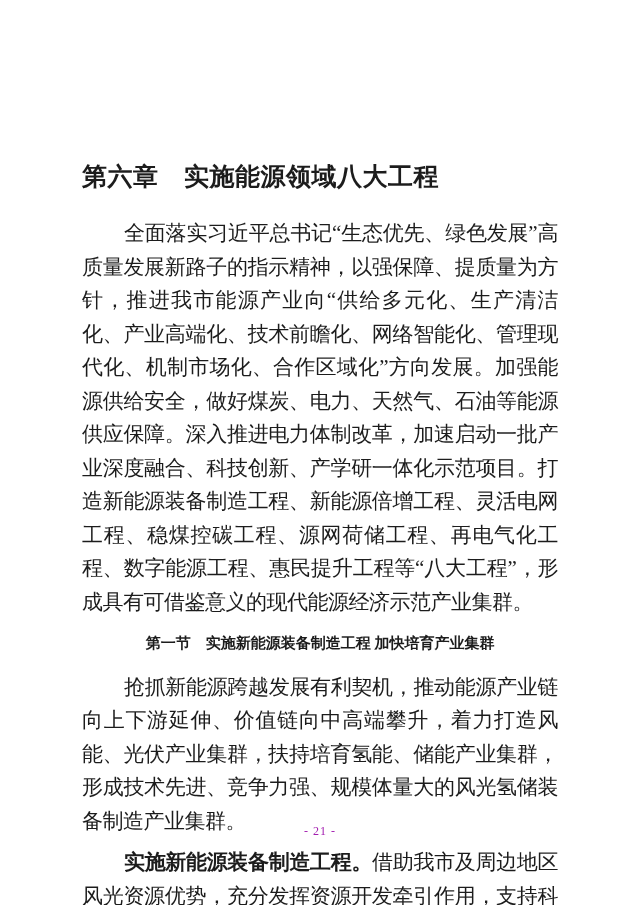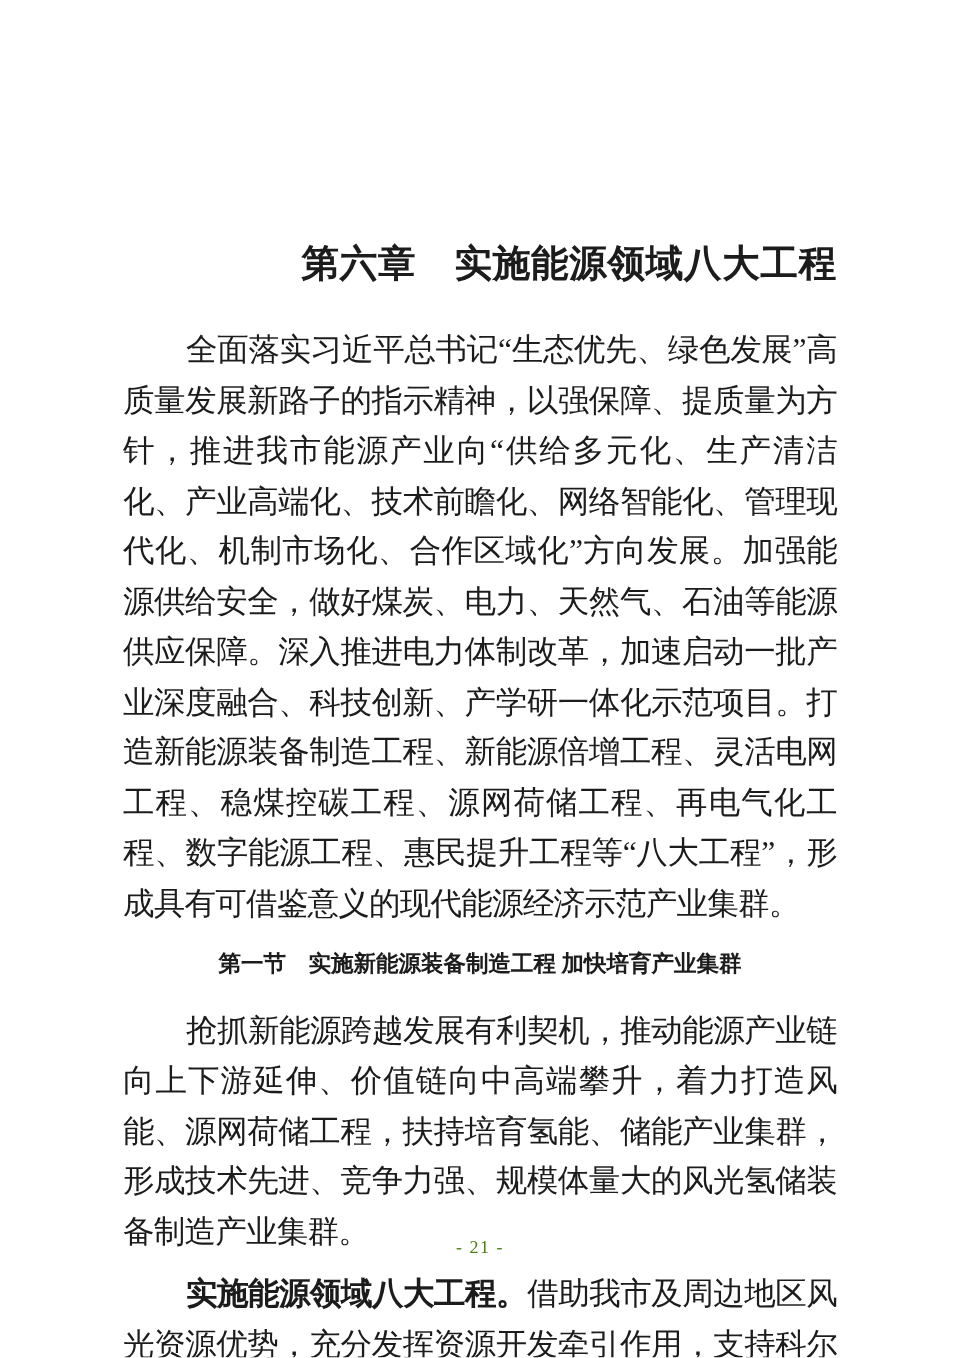--- a/index.html
+++ b/index.html
@@ -13,21 +13,21 @@
     font-family: "Liberation Serif", "DejaVu Serif", serif;
     box-sizing: border-box;
     padding: 163px 82px 0 82px;
     overflow: hidden;
   }
   .chapter-title {
     margin: 0 0 27px 0;
     font-size: 25px;
     line-height: 27px;
     font-weight: bold;
-    text-align: right;
+    text-align: left;
     letter-spacing: 0.5px;
     white-space: nowrap;
   }
   .body-para {
     margin: 0;
     font-size: 21px;
     line-height: 33.5px;
     letter-spacing: -0.5px;
     text-align: justify;
     text-justify: inter-ideograph;
@@ -44,33 +44,33 @@
   .para-3 { margin-top: 8px; }
   .bold-lead { font-weight: bold; }
   .page-number {
     position: absolute;
     top: 824px;
     left: 0;
     right: 0;
     text-align: center;
     font-size: 12px;
     letter-spacing: 1px;
-    color: #4d7c0f;
+    color: #a21caf;
   }
 </style>
 </head>
 <body>
 
 <div class="page">
 
   <h1 class="chapter-title">第六章　实施能源领域八大工程</h1>
 
   <p class="body-para">全面落实习近平总书记“生态优先、绿色发展”高质量发展新路子的指示精神，以强保障、提质量为方针，推进我市能源产业向“供给多元化、生产清洁化、产业高端化、技术前瞻化、网络智能化、管理现代化、机制市场化、合作区域化”方向发展。加强能源供给安全，做好煤炭、电力、天然气、石油等能源供应保障。深入推进电力体制改革，加速启动一批产业深度融合、科技创新、产学研一体化示范项目。打造新能源装备制造工程、新能源倍增工程、灵活电网工程、稳煤控碳工程、源网荷储工程、再电气化工程、数字能源工程、惠民提升工程等“八大工程”，形成具有可借鉴意义的现代能源经济示范产业集群。</p>
 
   <h2 class="section-title">第一节　实施新能源装备制造工程 加快培育产业集群</h2>
 
-  <p class="body-para">抢抓新能源跨越发展有利契机，推动能源产业链向上下游延伸、价值链向中高端攀升，着力打造风能、源网荷储工程，扶持培育氢能、储能产业集群，形成技术先进、竞争力强、规模体量大的风光氢储装备制造产业集群。</p>
+  <p class="body-para">抢抓新能源跨越发展有利契机，推动能源产业链向上下游延伸、价值链向中高端攀升，着力打造风能、光伏产业集群，扶持培育氢能、储能产业集群，形成技术先进、竞争力强、规模体量大的风光氢储装备制造产业集群。</p>
 
-  <p class="body-para para-3"><span class="bold-lead">实施能源领域八大工程。</span><span>借助我市及周边地区风光资源优势，充分发挥资源开发牵引作用，支持科尔沁区打造风电装备制造基地。重点发展5MW 以上高参数、高可靠性、生产清洁化、智慧化的大型风电机组，力</span></p>
+  <p class="body-para para-3"><span class="bold-lead">实施新能源装备制造工程。</span><span>借助我市及周边地区风光资源优势，充分发挥资源开发牵引作用，支持科尔沁区打造风电装备制造基地。重点发展5MW 以上高参数、高可靠性、生产清洁化、智慧化的大型风电机组，力</span></p>
 
   <div class="page-number">- 21 -</div>
 
 </div>
 
 </body></html>

